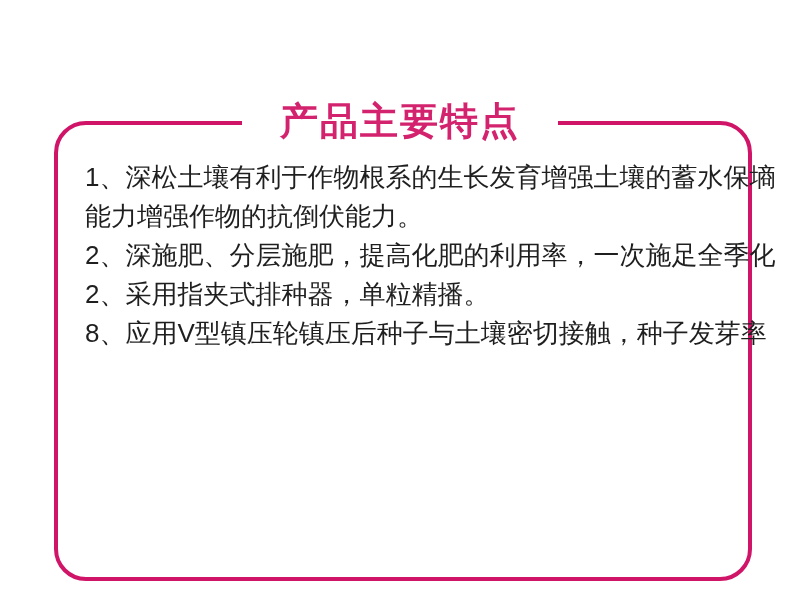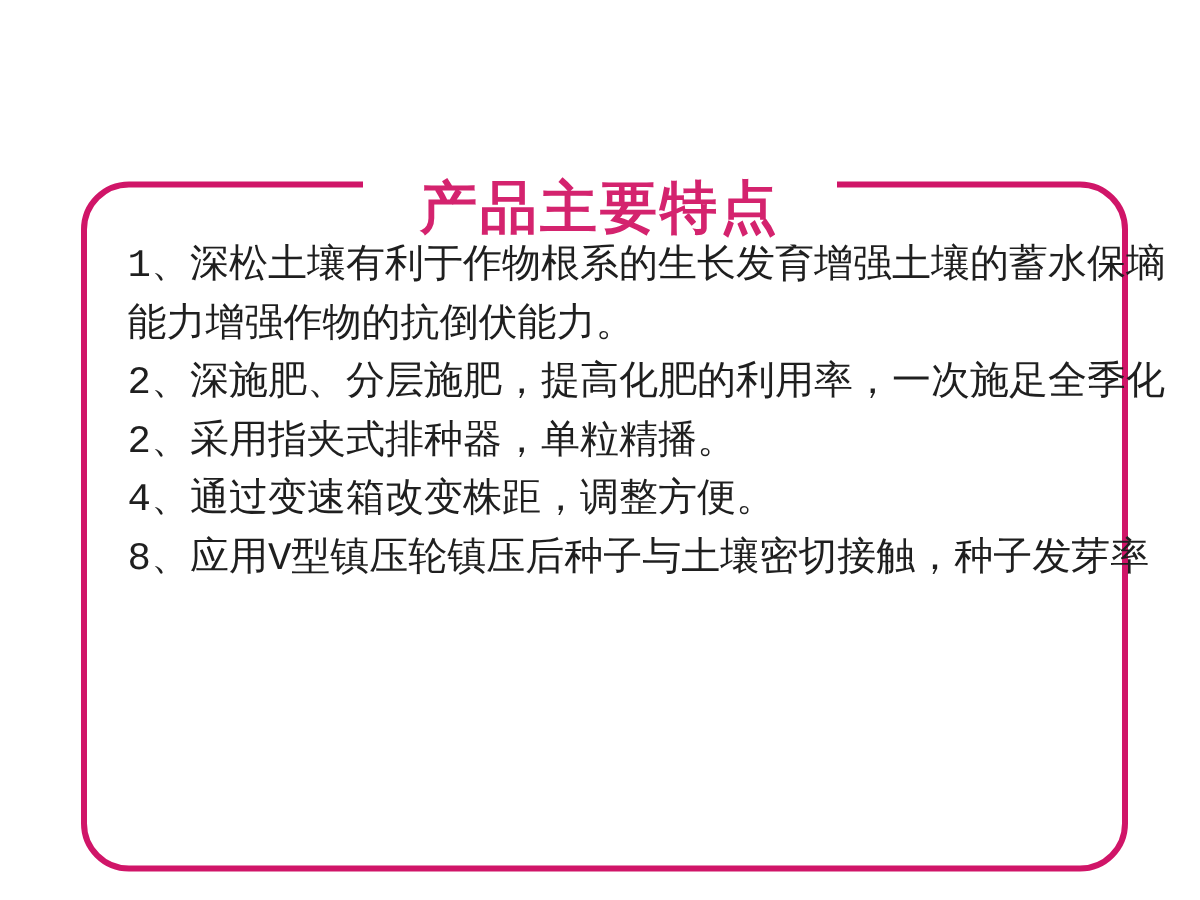--- a/index.html
+++ b/index.html
@@ -24,21 +24,21 @@
     top: 121px;
     width: 698px;
     height: 460px;
     border: 4px solid var(--accent);
     border-radius: 32px;
     background: var(--background);
   }
   .title-row {
     position: absolute;
     left: 0;
-    top: 115px;
+    top: 97px;
     width: 800px;
     text-align: center;
     z-index: 2;
   }
   .page-title {
     display: inline-block;
     background: var(--background);
     padding: 0 38px;
     font-family: "Liberation Serif", "DejaVu Serif", serif;
     font-weight: bold;
@@ -47,21 +47,20 @@
     letter-spacing: 2px;
     color: var(--title-color);
   }
   .body-text {
     position: absolute;
     left: 58px;
     top: 125px;
     width: 596px;
     padding: 33px 14px 0 27px;
     z-index: 1;
-    font-family: Liberation Mono, monospace;
   }
   .feature-line {
     font-size: 26px;
     line-height: 39px;
     color: var(--body-text);
     letter-spacing: 0px;
     white-space: nowrap;
   }
 </style>
 </head>
@@ -73,17 +72,16 @@
 
   <div class="title-row">
     <span class="page-title">产品主要特点</span>
   </div>
 
   <div class="body-text">
     <div class="feature-line">1、深松土壤有利于作物根系的生长发育增强土壤的蓄水保墒</div>
     <div class="feature-line">能力增强作物的抗倒伏能力。</div>
     <div class="feature-line">2、深施肥、分层施肥，提高化肥的利用率，一次施足全季化</div>
     <div class="feature-line">2、采用指夹式排种器，单粒精播。</div>
-    <div class="feature-line">4、通过变速箱改变株距，调整方便。</div>
     <div class="feature-line">8、应用V型镇压轮镇压后种子与土壤密切接触，种子发芽率</div>
   </div>
 
 </div>
 
 </body></html>

